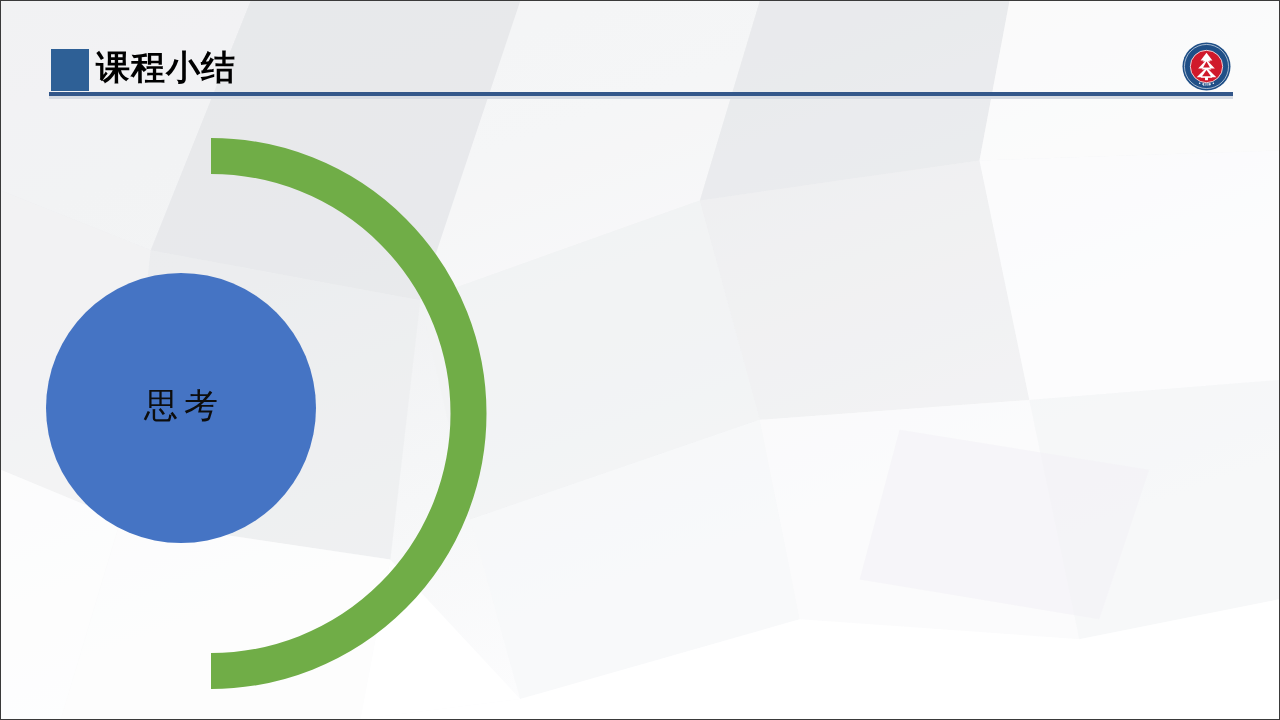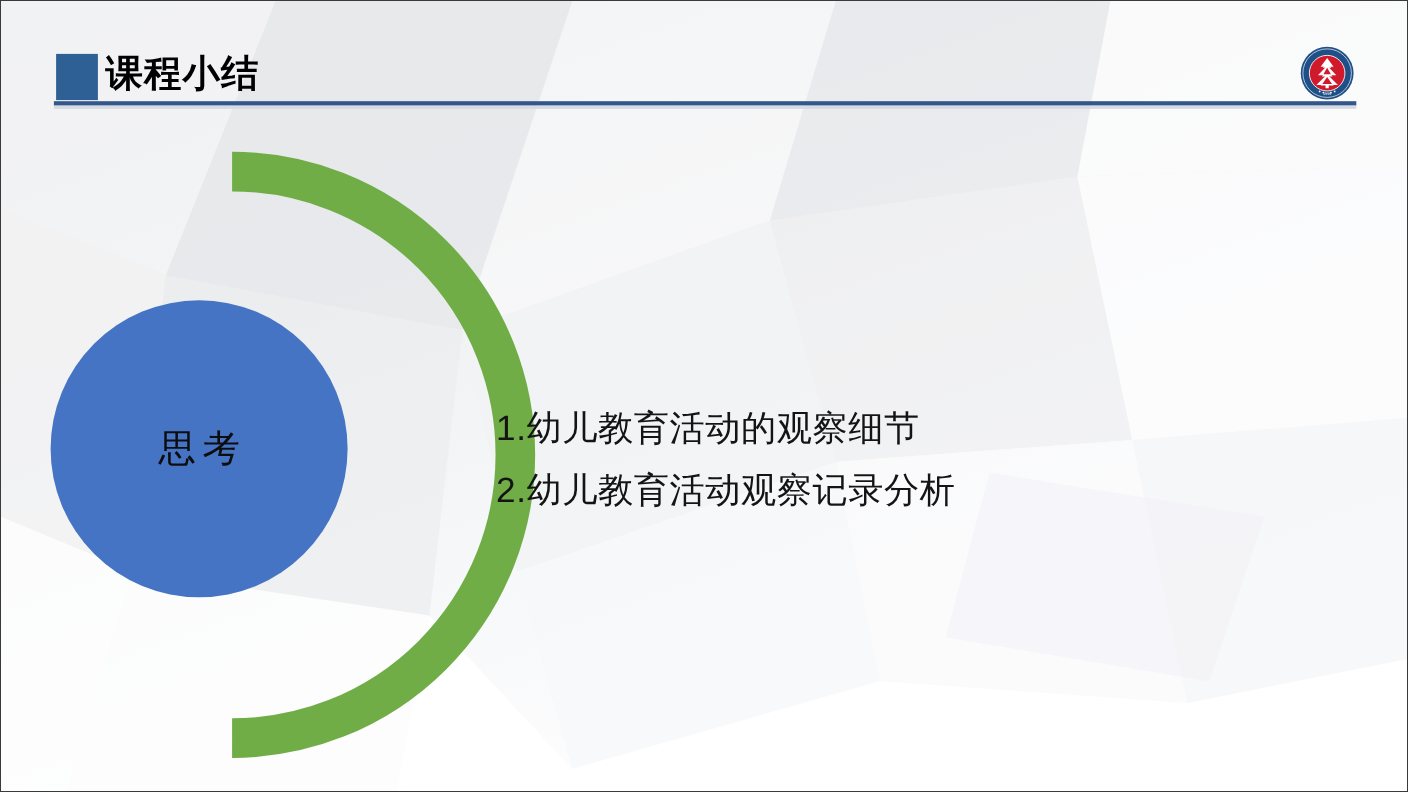--- a/index.html
+++ b/index.html
@@ -89,20 +89,21 @@
     position: absolute;
     left: 45px;
     top: 272px;
     width: 270px;
     height: 270px;
     border-radius: 50%;
     background: #4574c4;
     display: flex;
     align-items: center;
     justify-content: center;
+    font-family: Liberation Mono, monospace;
   }
   #think-label {
     font-size: 34px;
     color: #0d0d0d;
     letter-spacing: 6px;
     text-indent: 6px;
     line-height: 1;
   }
 
   
@@ -185,18 +186,14 @@
   <div id="green-arc">
     <svg width="220" height="545" viewBox="0 0 220 545" xmlns="http://www.w3.org/2000/svg">
       <path d="M 25 15 A 250 250 0 0 1 25 530" fill="none" stroke="#70ad47" stroke-width="36" stroke-linecap="butt"></path>
     </svg>
   </div>
 
   <div id="think-circle">
     <span id="think-label">思考</span>
   </div>
 
-  <div id="body-list">
-    <div class="body-line">1.幼儿教育活动的观察细节</div>
-    <div class="body-line">2.幼儿教育活动观察记录分析</div>
-  </div>
 
 </div>
 
 </body></html>

